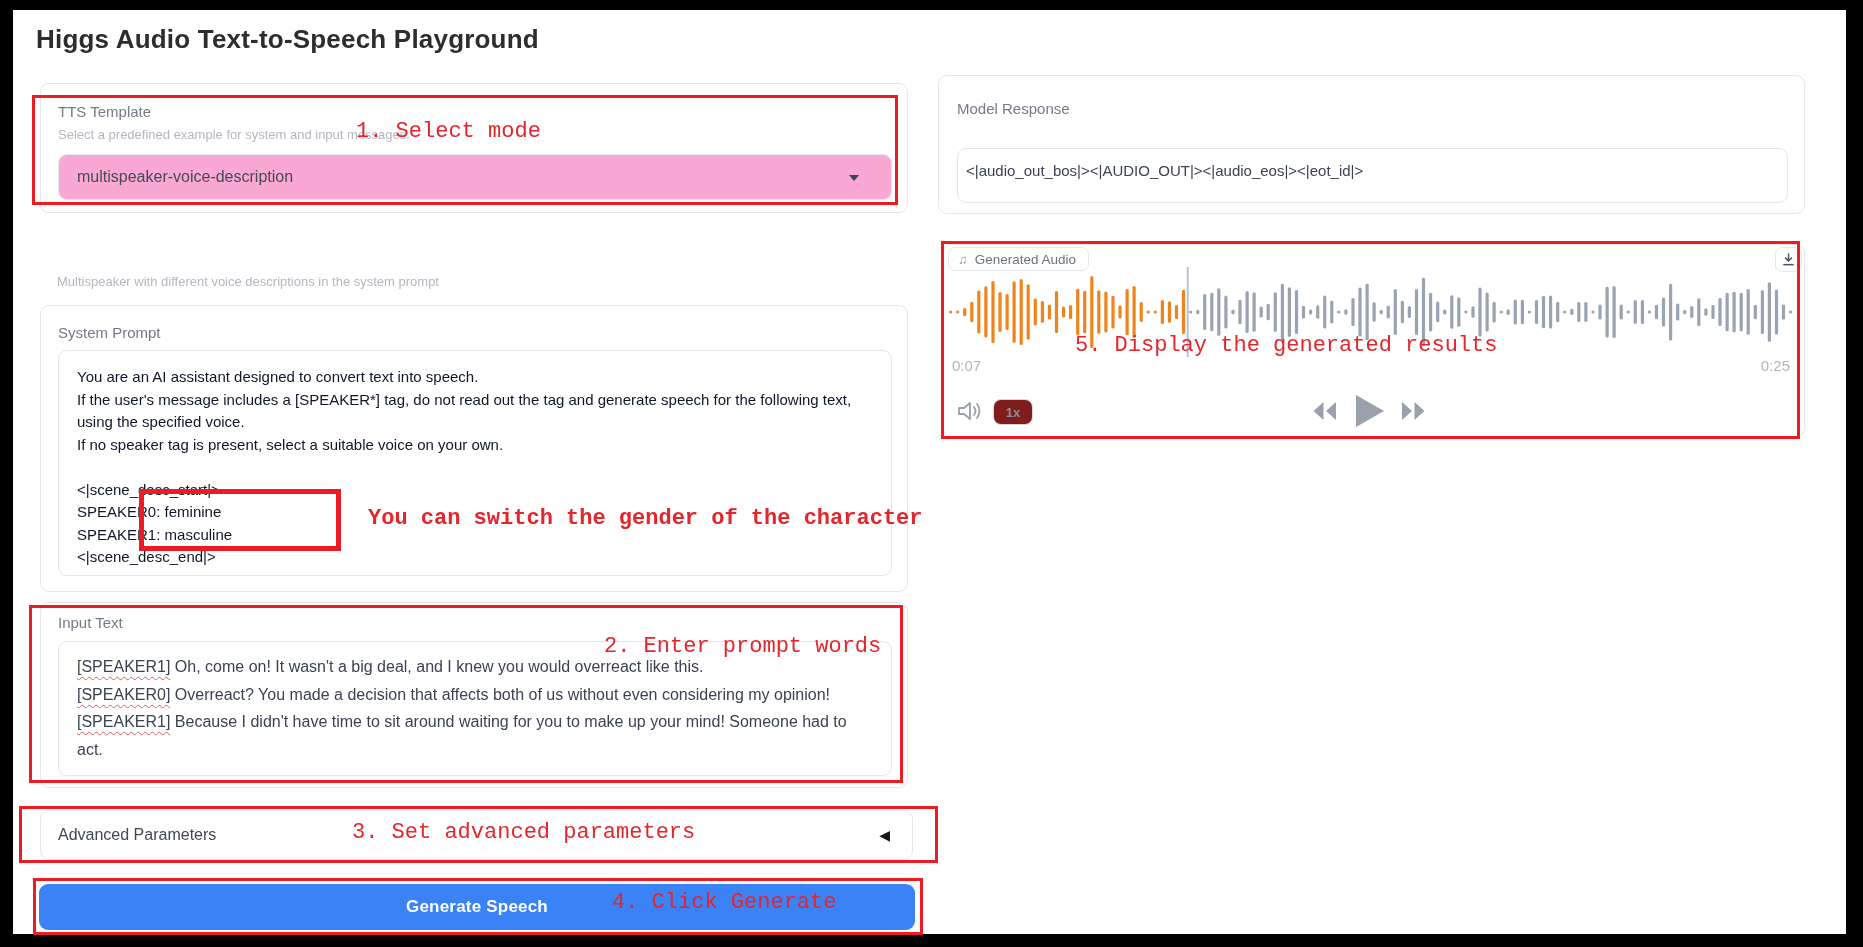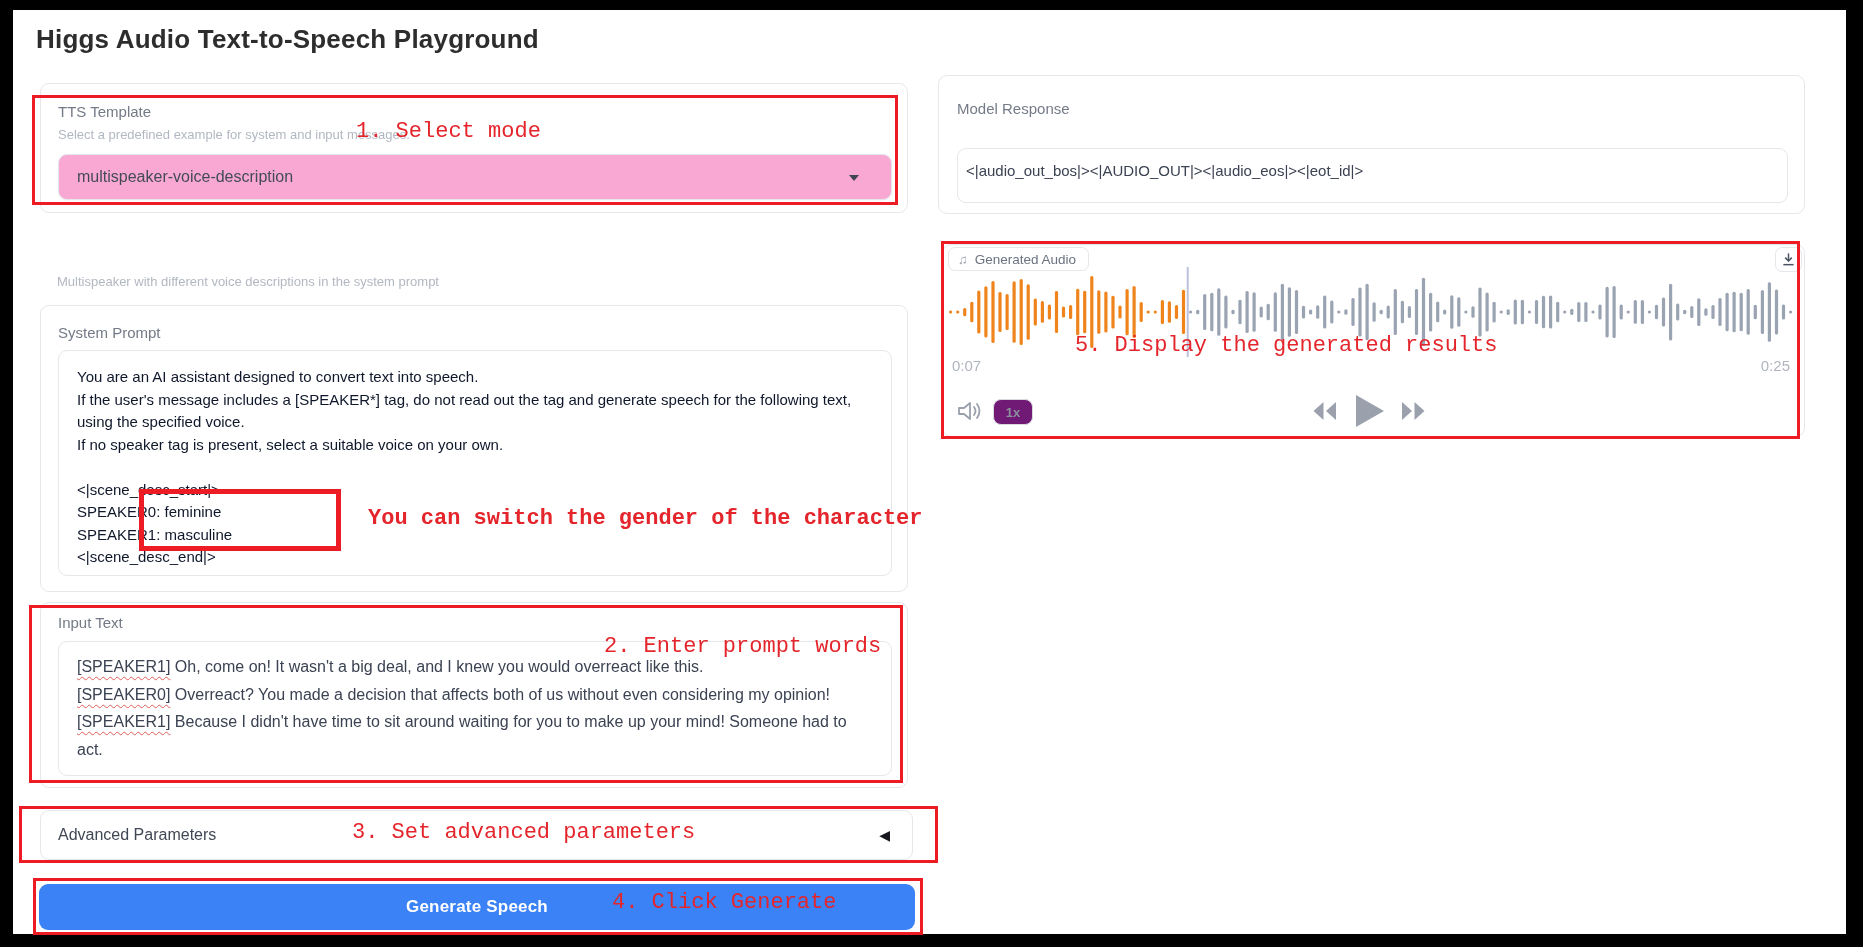--- a/index.html
+++ b/index.html
@@ -41,21 +41,21 @@
 
   
   .audio-tab { position:absolute; left:5px; top:2px; height:24px; display:flex; align-items:center;
                gap:7px; padding:0 12px 0 9px; background:#fff; border:1px solid #e5e7eb; border-radius:7px; }
   .audio-tab .note { color:#9aa1ad; font-size:13px; }
   .audio-tab .txt { color:#6b7280; font-size:13.5px; }
   .dl-btn { position:absolute; right:2px; top:2px; width:27px; height:25px; background:#fff;
             border:1px solid #e5e7eb; border-radius:7px; display:flex; align-items:center; justify-content:center; }
   .time-label { position:absolute; font-size:15px; color:#b0b5bd; }
   .speed-btn { position:absolute; width:40px; height:26px; border:1px solid #d6d9de; border-radius:8px;
-               background:#701a75; color:#8a919c; font-size:13px; font-weight:bold;
+               background:#7f1d1d; color:#8a919c; font-size:13px; font-weight:bold;
                display:flex; align-items:center; justify-content:center; }
   .transport { position:absolute; display:flex; align-items:center; gap:14px; }
 
   
   .ann-box { position:absolute; border-style:solid; border-color:#ed1c24; z-index:30; pointer-events:none; }
   .ann-text { position:absolute; color:#e4252b; font-size:22px; z-index:31; white-space:nowrap;font-family:Liberation Mono, monospace; }
 </style>
 </head>
 <body>
 

